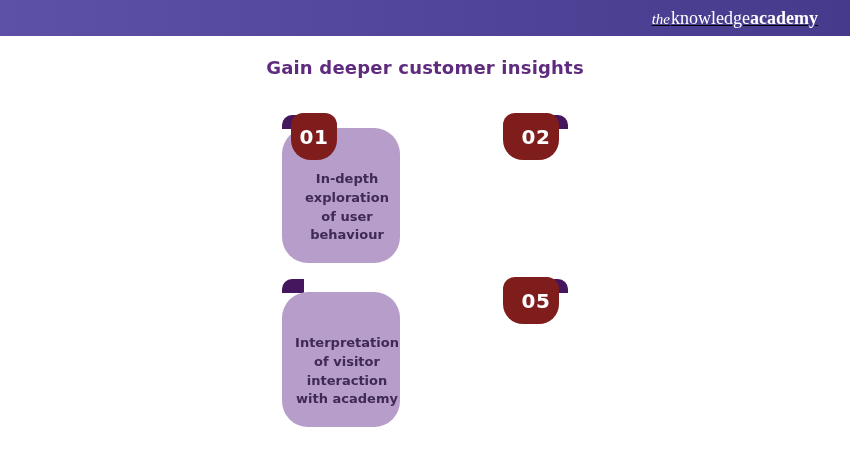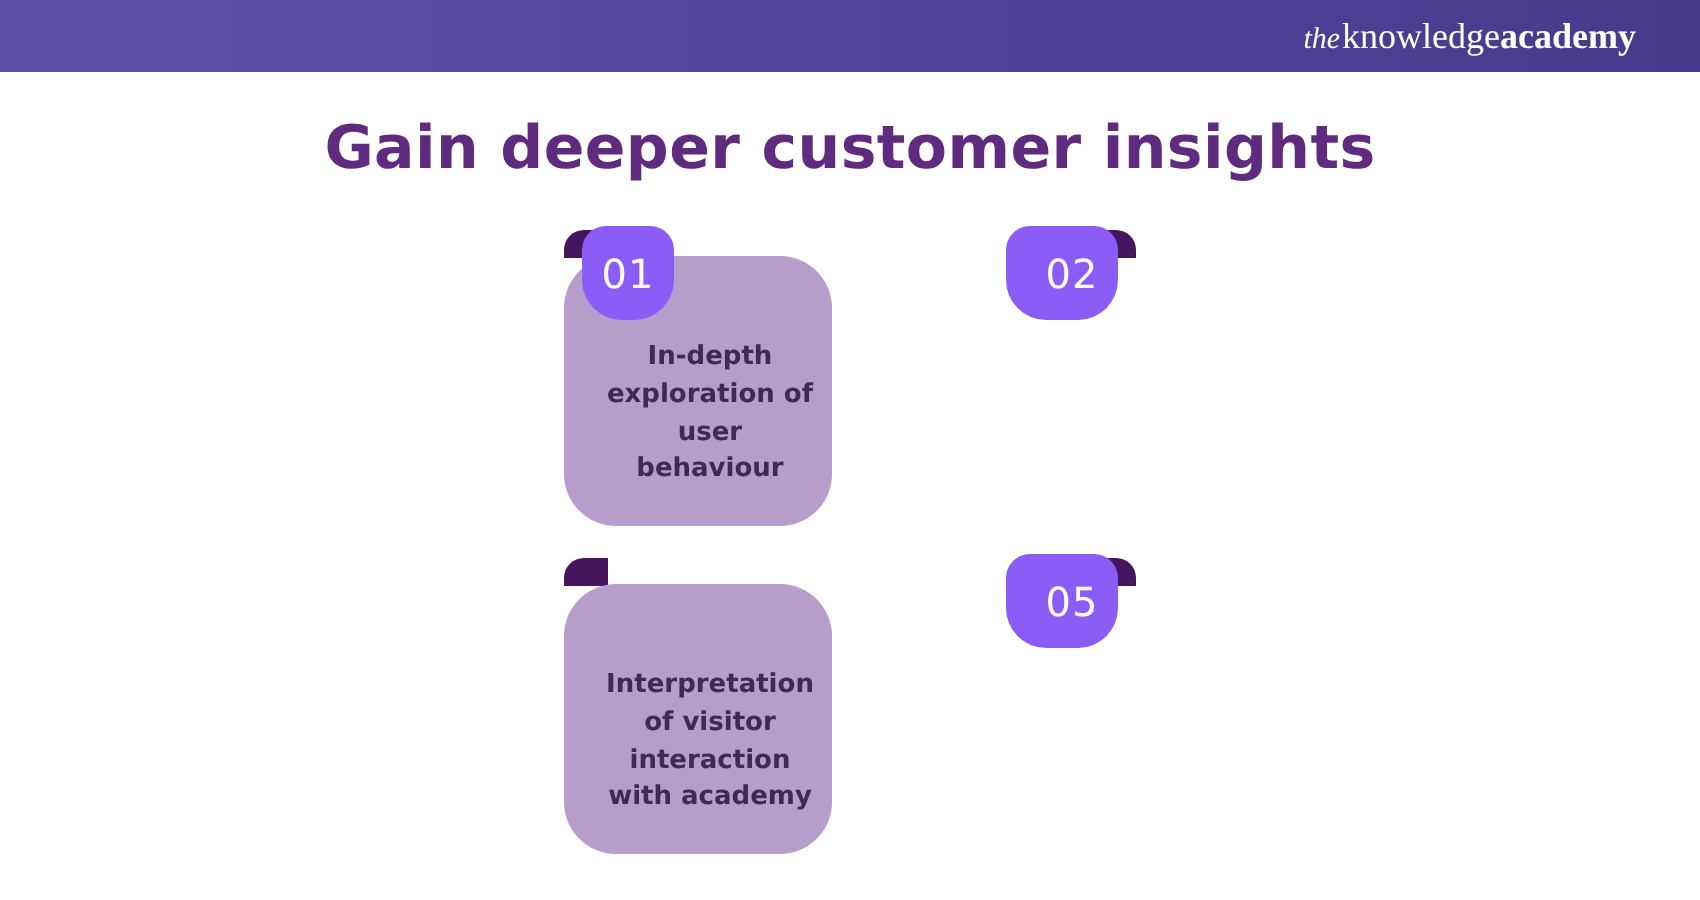--- a/index.html
+++ b/index.html
@@ -4,62 +4,62 @@
 <style>
   html,body{margin:0;padding:0;background:#ffffff;}
   .page{
     position:relative;width:850px;height:450px;overflow:hidden;background:#ffffff;
     font-family:"DejaVu Sans",sans-serif;
   }
   
   .topbar{
     position:absolute;top:0;left:0;width:850px;height:36px;
     background:linear-gradient(to right,#5d51a7,#453a8c);
-    display:flex;align-items:center;justify-content:flex-end;
+    display:flex;align-items:center;justify-content:flex-end;text-decoration:underline;
   }
   .logo{
     padding-right:32px;color:#ffffff;
     font-family:"Liberation Serif","DejaVu Serif",serif;
     font-size:18px;line-height:1;white-space:nowrap;
   }
   .logo .the{font-style:italic;font-size:15px;margin-right:1px;}
   .logo .knowledge{font-weight:400;}
   .logo .academy{font-weight:700;}
   
   .title{
     position:absolute;top:57px;left:0;width:850px;margin:0;
-    text-align:center;font-size:30px;font-weight:700;color:#5e2b7f;
+    text-align:center;font-size:18px;font-weight:700;color:#5e2b7f;
     letter-spacing:0.2px;
   }
   
   .grid{
     position:absolute;left:282px;top:113px;width:286px;
     display:grid;grid-template-columns:134px 134px;column-gap:18px;row-gap:14px;
   }
   .cell{position:relative;width:134px;height:150px;}
   .fold{
     position:absolute;top:2px;width:22px;height:14px;background:#45155e;z-index:1;
   }
   .cell.badge-left  .fold{left:0;border-top-left-radius:10px;}
   .cell.badge-right .fold{right:0;border-top-right-radius:10px;}
   .card-body{
-    position:absolute;top:15px;left:0;width:134px;height:135px;z-index:2;
+    position:absolute;top:15px;left:0;width:118px;height:135px;z-index:2;
     background:#b69dca;border-radius:26px;box-sizing:border-box;
     padding:32px 8px 8px 20px;
     display:flex;align-items:center;justify-content:center;
   }
   .card-text{
     margin:0;text-align:center;color:#3e2a52;
     font-size:13px;font-weight:600;line-height:1.45;
   }
   .badge{
     position:absolute;top:0;width:46px;height:47px;z-index:3;
-    background:#8b5cf6;border-radius:12px 12px 20px 20px;
+    background:#7f1d1d;border-radius:12px 12px 20px 20px;
     display:flex;align-items:center;justify-content:center;
-    color:#ffffff;font-size:20px;font-weight:400;letter-spacing:0.5px;
+    color:#ffffff;font-size:20px;font-weight:700;letter-spacing:0.5px;
   }
   .cell.badge-left  .badge{left:9px;}
   .cell.badge-right .badge{right:9px;padding-left:10px;}
 </style>
 </head>
 <body>
 
 <div class="page">
 
   <header class="topbar">

